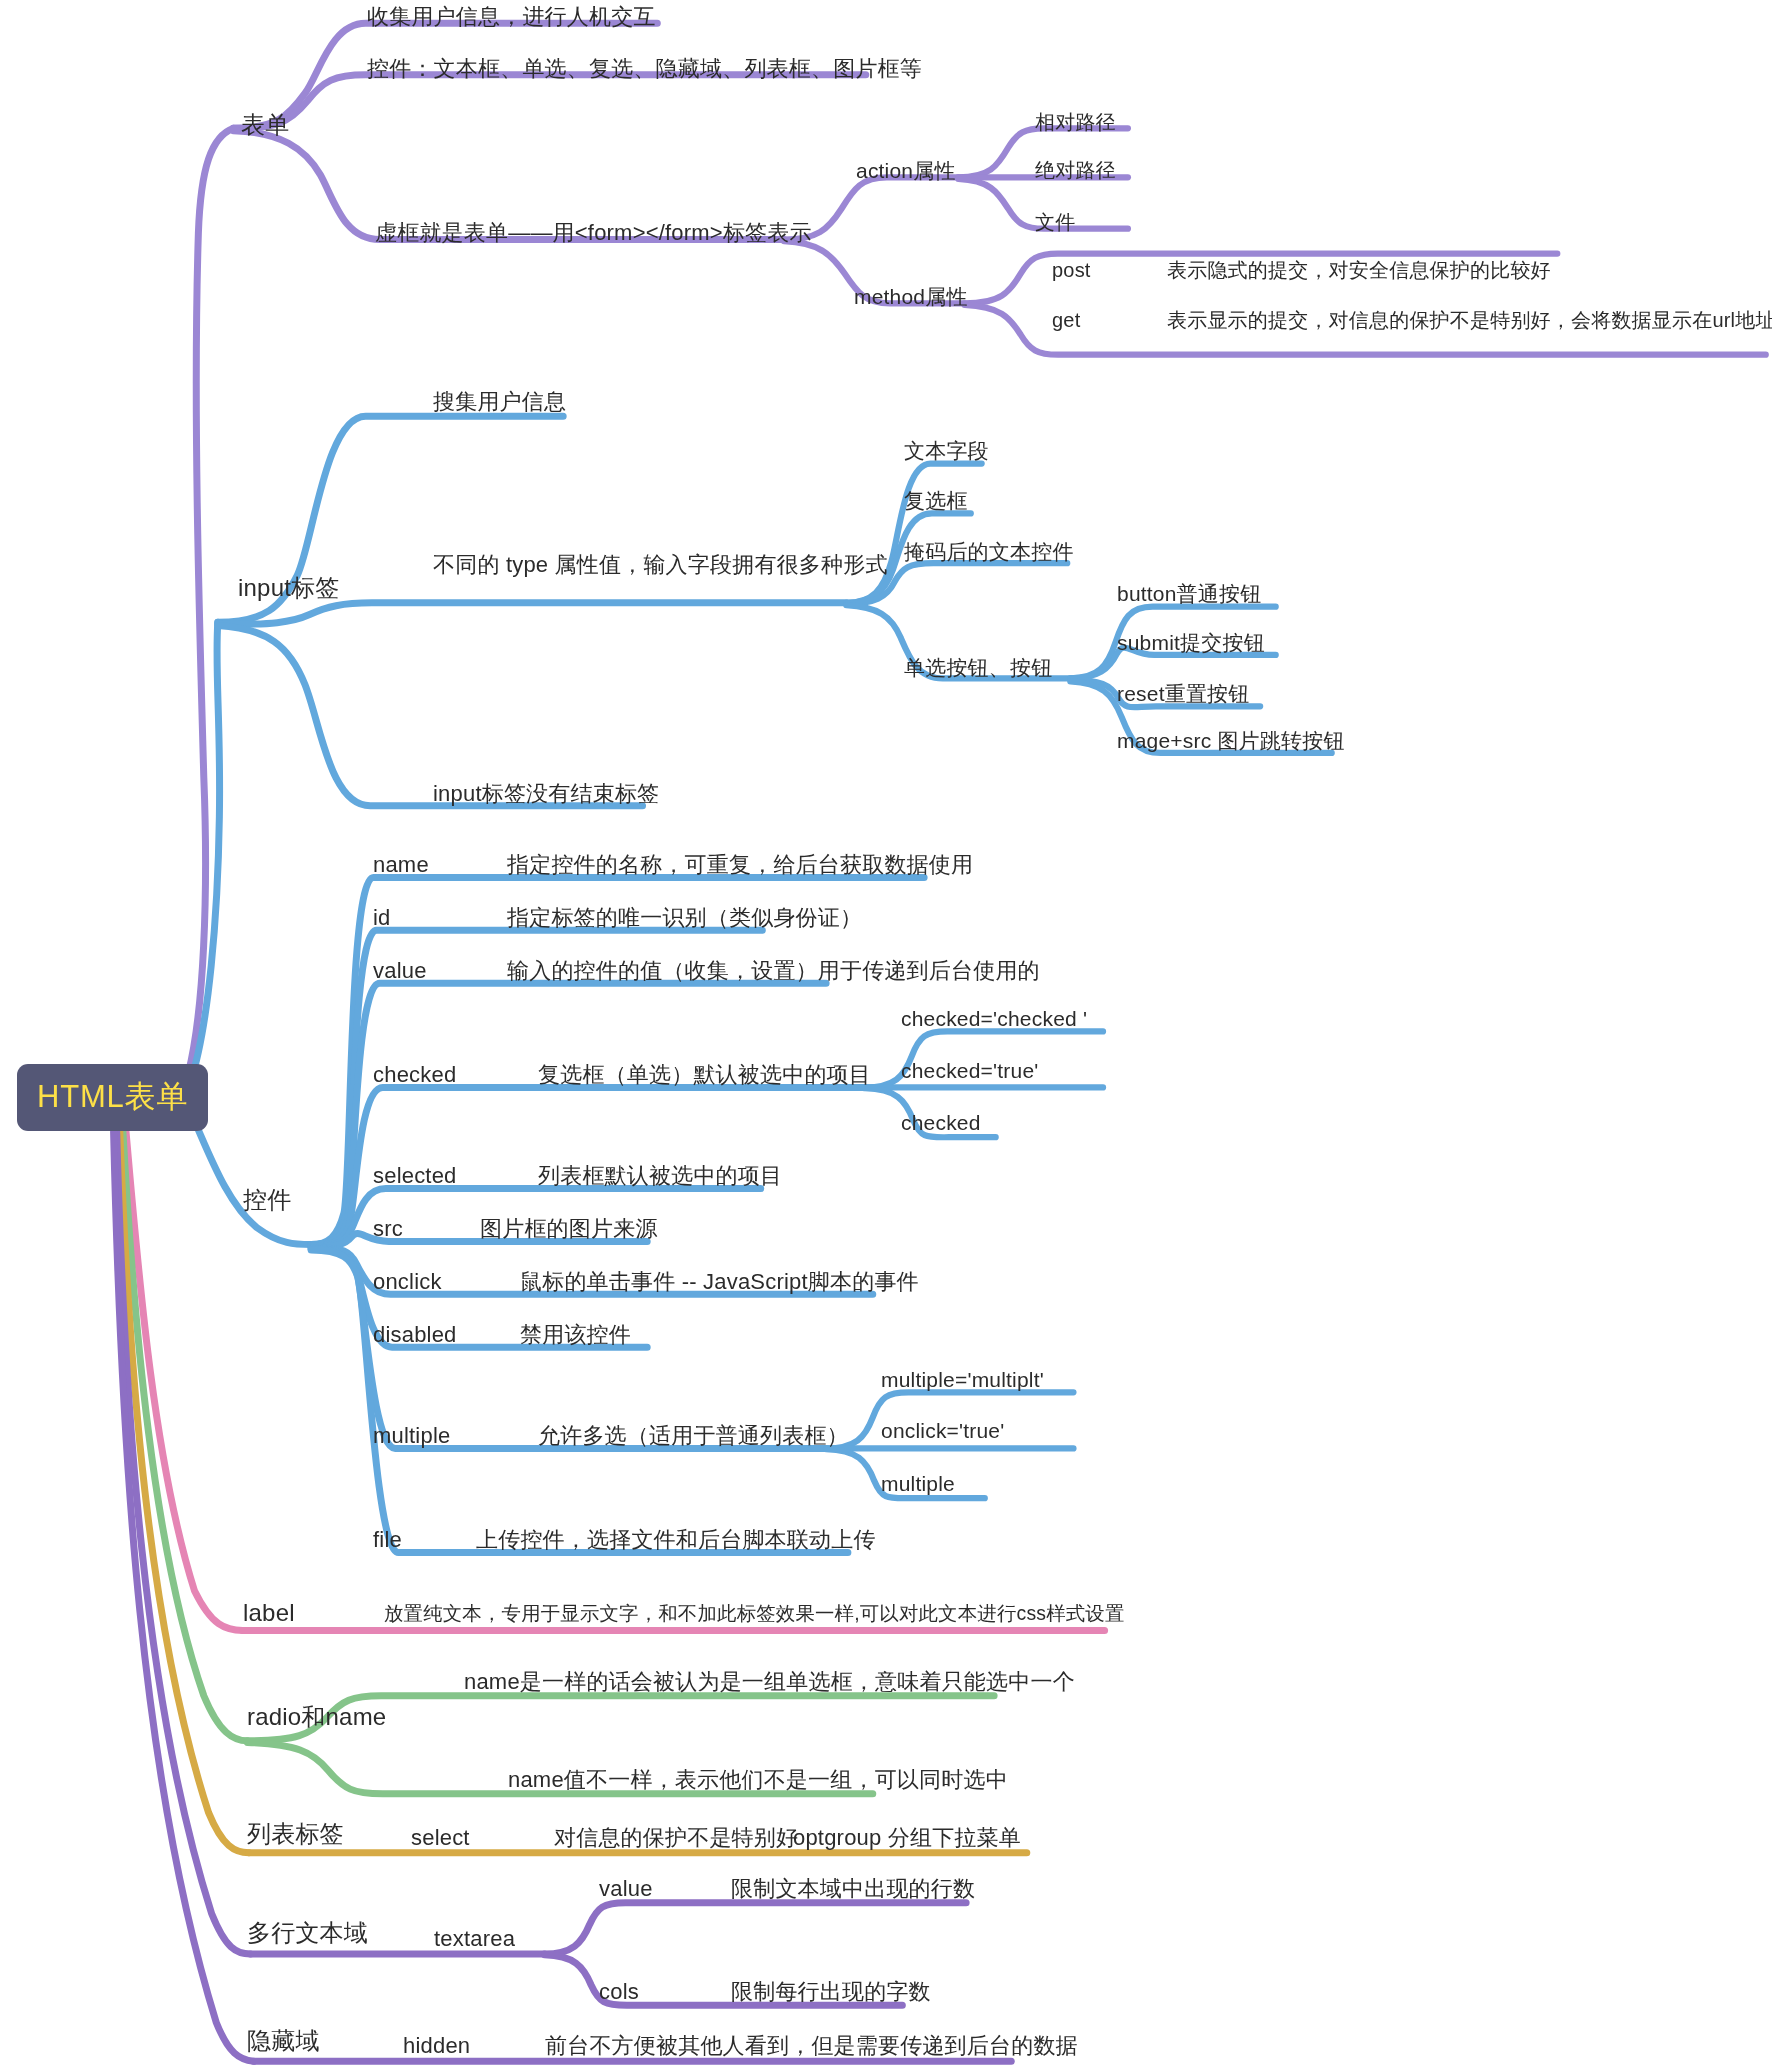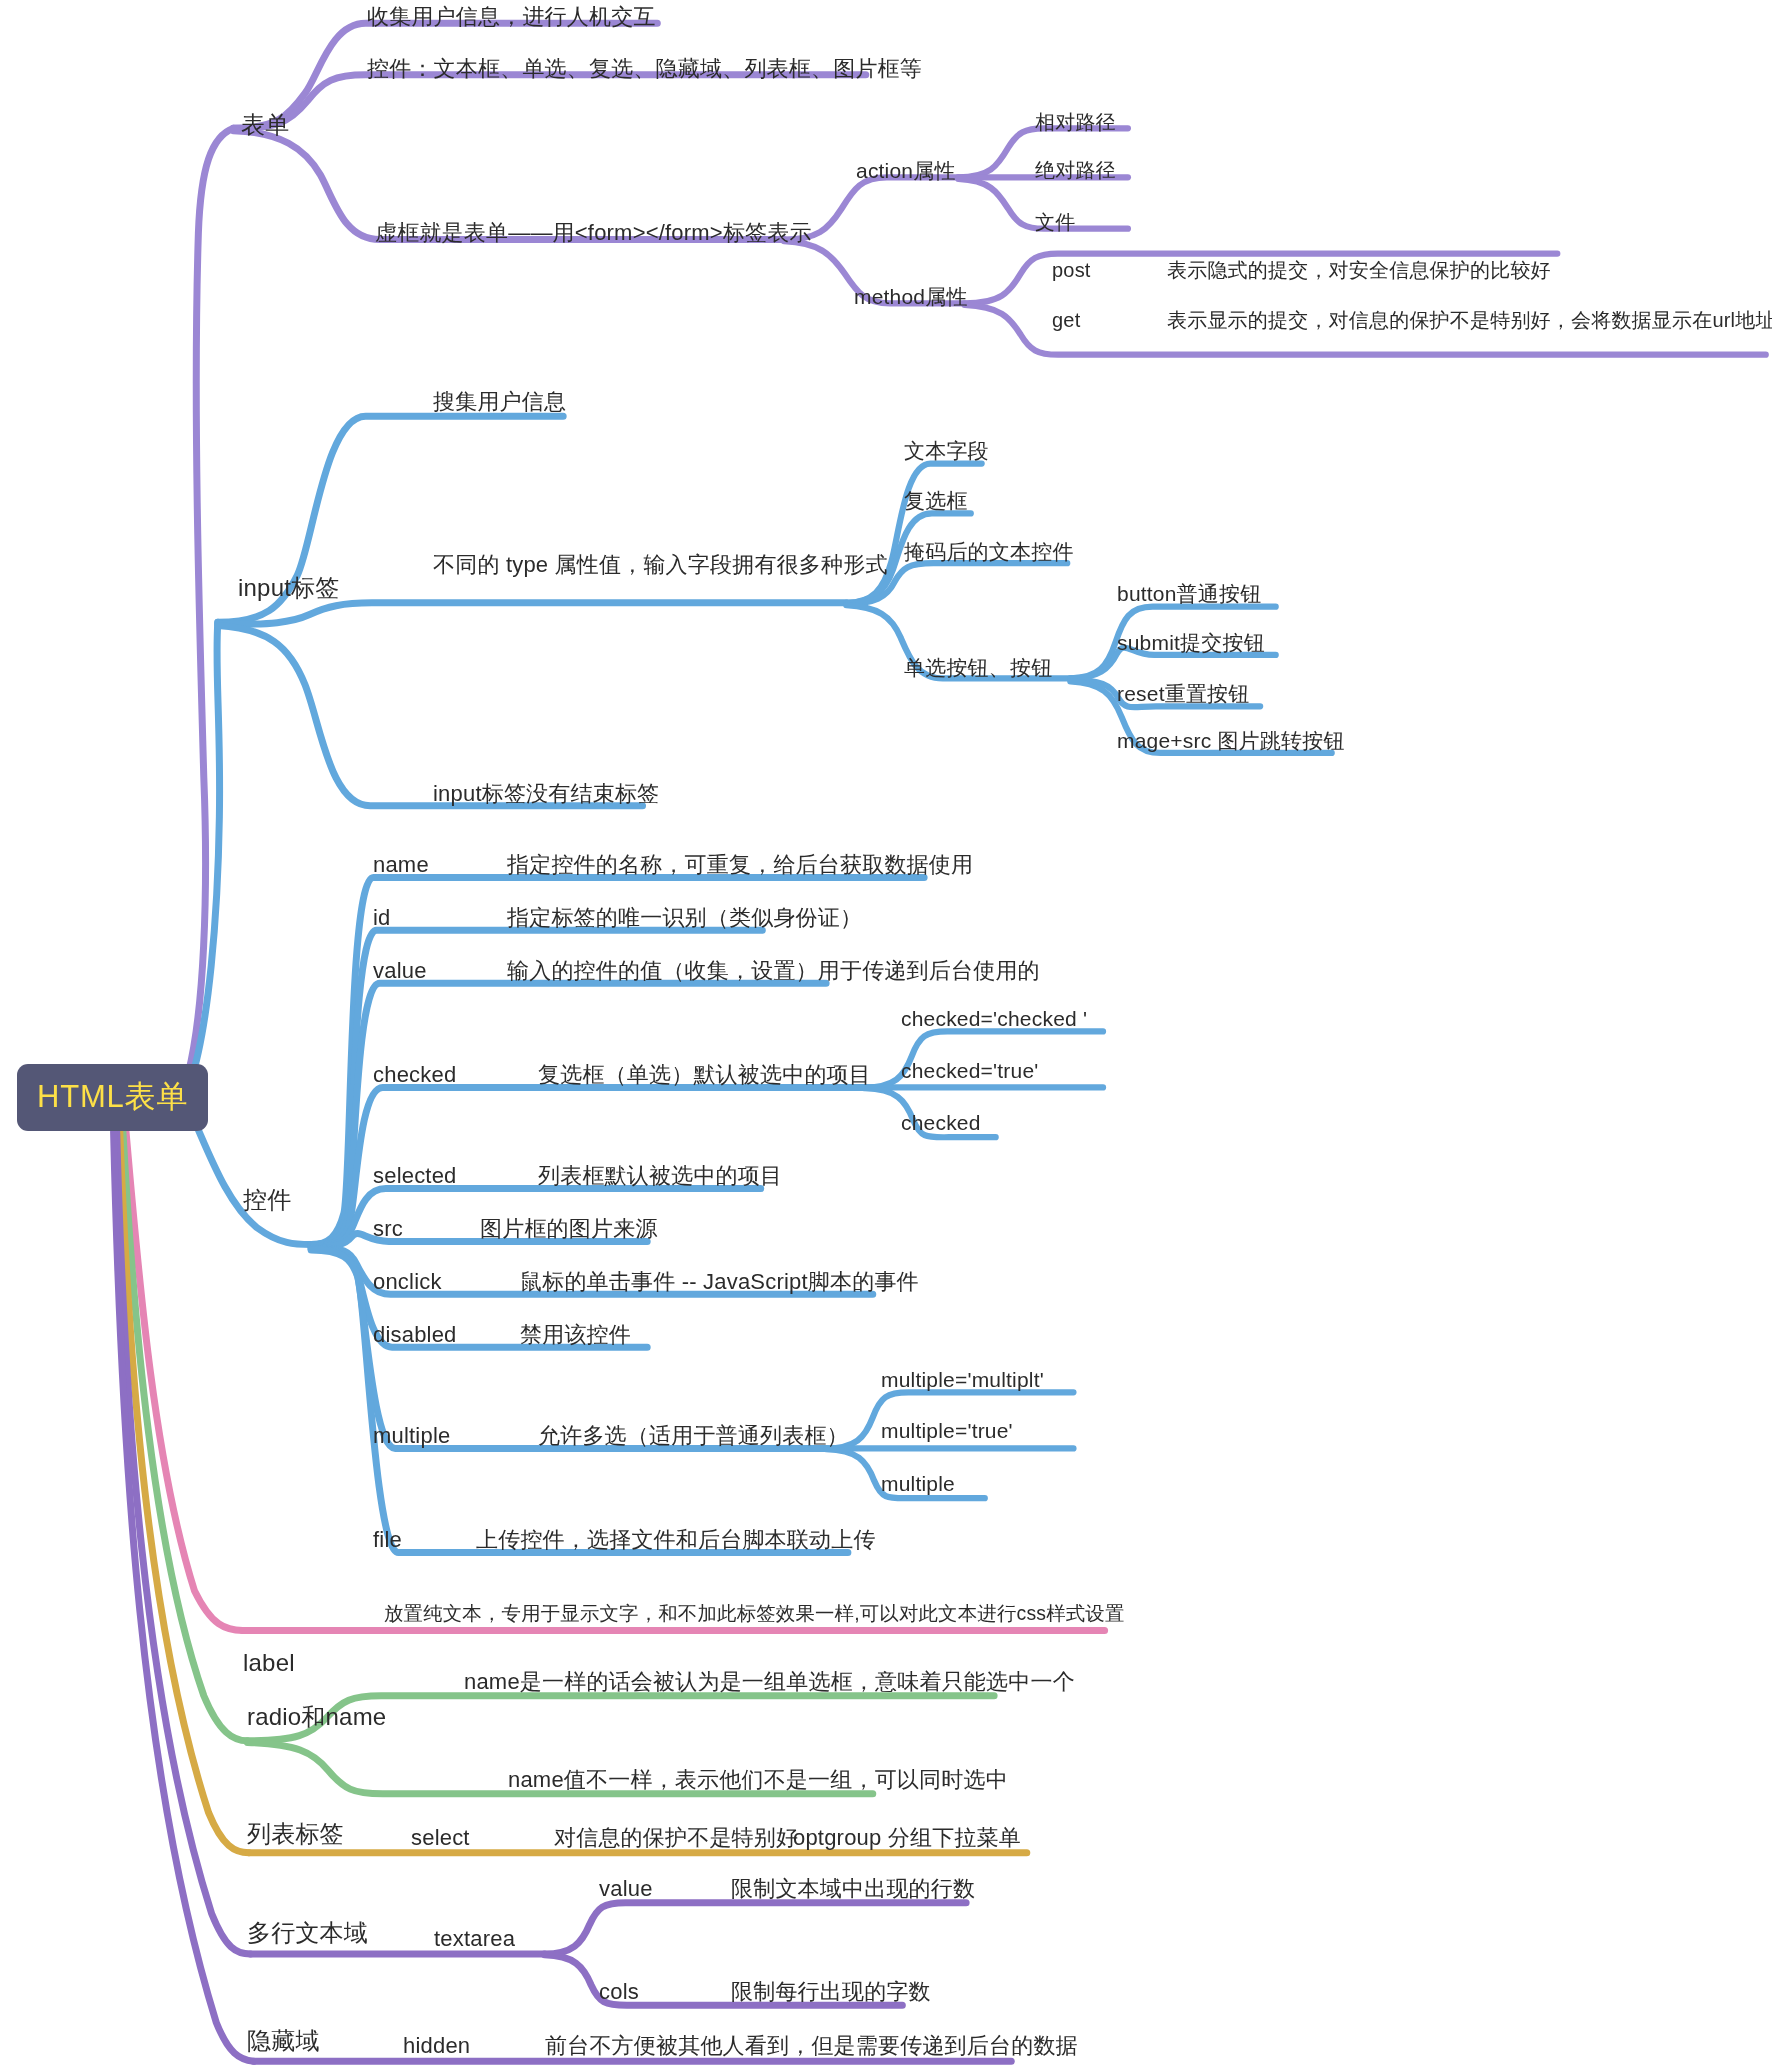--- a/index.html
+++ b/index.html
@@ -187,27 +187,27 @@
   <div class="node lvl2" style="left:373px;top:1271px;">onclick</div>
   <div class="node lvl2" style="left:520px;top:1271px;">鼠标的单击事件 -- JavaScript脚本的事件</div>
 
   <div class="node lvl2" style="left:373px;top:1324px;">disabled</div>
   <div class="node lvl2" style="left:520px;top:1324px;">禁用该控件</div>
 
   <div class="node lvl2" style="left:373px;top:1425px;">multiple</div>
   <div class="node lvl2" style="left:538px;top:1425px;">允许多选（适用于普通列表框）</div>
 
   <div class="node lvl3" style="left:881px;top:1369px;">multiple='multiplt'</div>
-  <div class="node lvl3" style="left:881px;top:1420px;">multiple='true'</div>
+  <div class="node lvl3" style="left:881px;top:1420px;">onclick='true'</div>
   <div class="node lvl3" style="left:881px;top:1473px;">multiple</div>
 
   <div class="node lvl2" style="left:373px;top:1529px;">file</div>
   <div class="node lvl2" style="left:476px;top:1529px;">上传控件，选择文件和后台脚本联动上传</div>
 
-  <div class="node lvl1" style="left:243px;top:1651px;">label</div>
+  <div class="node lvl1" style="left:243px;top:1601px;">label</div>
   <div class="node small" style="left:384px;top:1604px;">放置纯文本，专用于显示文字，和不加此标签效果一样,可以对此文本进行css样式设置</div>
 
   <div class="node lvl1" style="left:247px;top:1705px;">radio和name</div>
   <div class="node lvl2" style="left:464px;top:1671px;">name是一样的话会被认为是一组单选框，意味着只能选中一个</div>
   <div class="node lvl2" style="left:464px;top:1769px;margin-left:44px;">name值不一样，表示他们不是一组，可以同时选中</div>
 
   <div class="node lvl1" style="left:247px;top:1822px;">列表标签</div>
   <div class="node lvl2" style="left:411px;top:1827px;">select</div>
   <div class="node lvl2" style="left:554px;top:1827px;">对信息的保护不是特别好</div>
   <div class="node lvl2" style="left:793px;top:1827px;">optgroup 分组下拉菜单</div>

